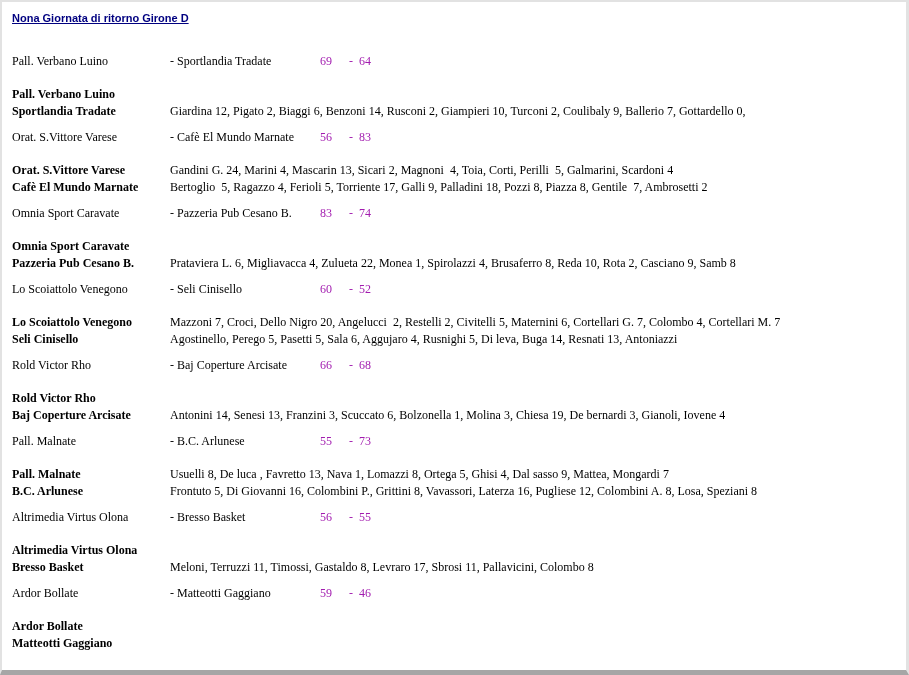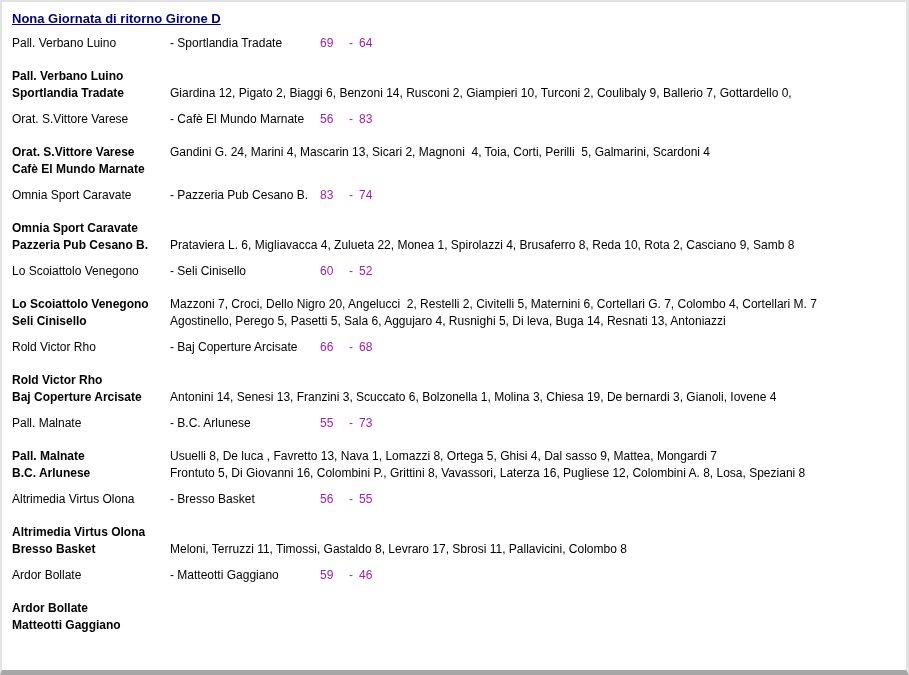--- a/index.html
+++ b/index.html
@@ -15,30 +15,30 @@
     border-bottom: 5px solid #a6a6a6;
     padding: 8px 0 0 10px;
     overflow: hidden;
     font-family: "Liberation Sans", "DejaVu Sans", sans-serif;
     font-size: 12px;
     color: #000000;
     white-space: nowrap;
   }
   .title {
     display: inline-block;
-    font-size: 13px;
+    font-size: 11px;
     font-weight: bold;
     color: #000080;
     text-decoration: underline;
     height: 17px;
     line-height: 17px;
-    margin-bottom: 8px;
+    margin-bottom: 26px;
     cursor: pointer;
   }
-  .match { margin-bottom: 9px; }
+  .match { margin-bottom: 9px; font-family: Liberation Serif, serif; }
   .result-row {
     display: flex;
     height: 17px;
     line-height: 17px;
     margin-bottom: 16px;
   }
   .team-row {
     display: flex;
     height: 17px;
     line-height: 17px;
@@ -87,20 +87,21 @@
         <span class="s-dash">-</span>
         <span class="s-away">83</span>
       </span>
     </div>
     <div class="team-row">
       <span class="col1 bold">Orat. S.Vittore Varese</span>
       <span class="players">Gandini G. 24, Marini 4, Mascarin 13, Sicari 2, Magnoni  4, Toia, Corti, Perilli  5, Galmarini, Scardoni 4</span>
     </div>
     <div class="team-row">
       <span class="col1 bold">Cafè El Mundo Marnate</span>
+      <span class="players">Bertoglio  5, Ragazzo 4, Ferioli 5, Torriente 17, Galli 9, Palladini 18, Pozzi 8, Piazza 8, Gentile  7, Ambrosetti 2</span>
     </div>
   </div>
 
   <div class="match">
     <div class="result-row">
       <span class="col1">Omnia Sport Caravate</span>
       <span class="col2"><span class="sep">- </span><span>Pazzeria Pub Cesano B.</span></span>
       <span class="score">
         <span class="s-home">83</span>
         <span class="s-dash">-</span>

